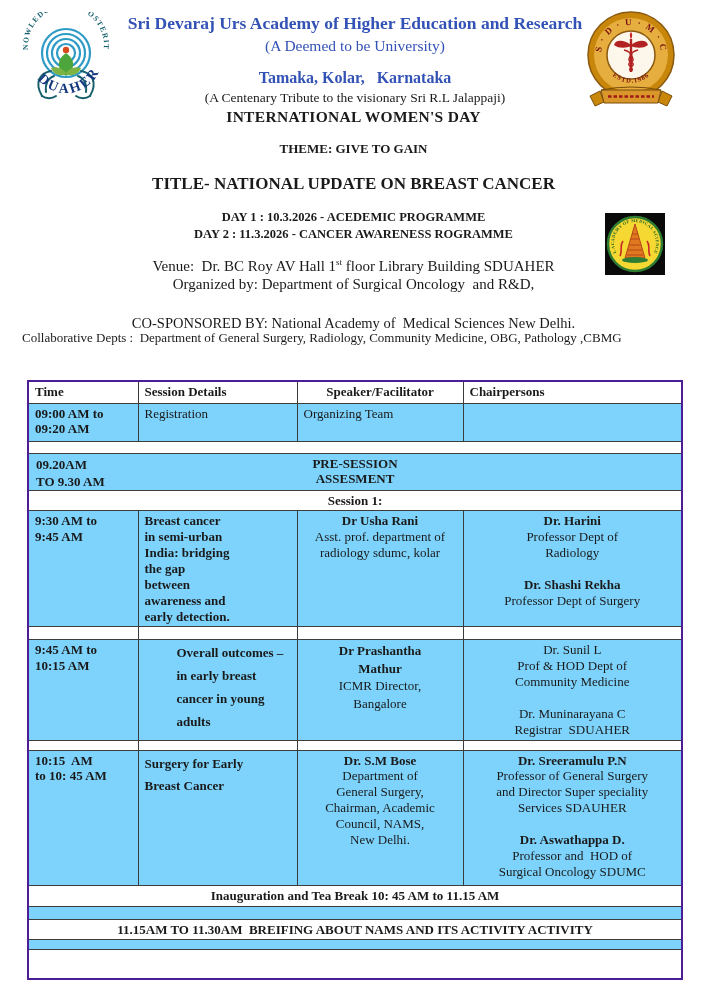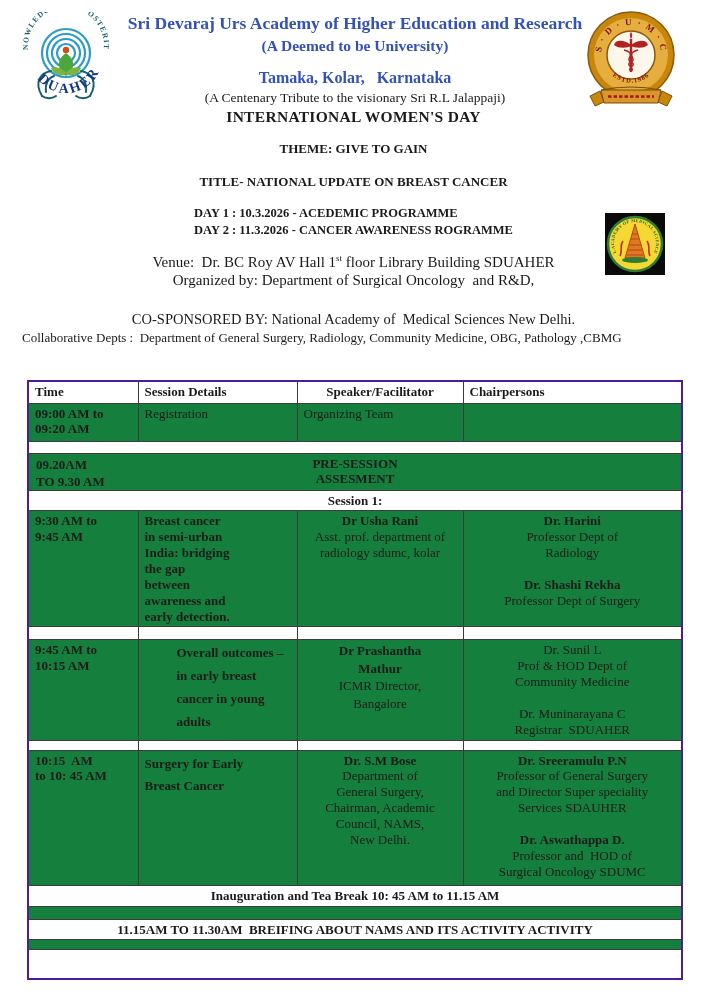--- a/index.html
+++ b/index.html
@@ -13,34 +13,34 @@
     overflow: hidden;
   }
   .pre { white-space: pre-wrap; }
 
   
   .hdr-text {
     position: absolute; left: 112px; top: 13px; width: 486px;
     text-align: center; color: #3352b5;
   }
   .inst { font-size: 17.5px; font-weight: bold; line-height: 1.25; }
-  .deemed { font-size: 15.5px; font-weight: bold; margin-top: 2px; }
+  .deemed { font-size: 15.5px; font-weight: normal; margin-top: 2px; }
   .loc { font-size: 16px; font-weight: bold; margin-top: 14px; }
   .tribute { font-size: 13.5px; color: #1a1a1a; margin-top: 3px; font-weight: normal; }
 
   .logo-left  { position: absolute; left: 16px; top: 12px; width: 100px; height: 100px; }
   .logo-right { position: absolute; left: 586px; top: 10px; width: 90px; height: 105px; }
   .logo-nams  { position: absolute; left: 605px; top: 213px; width: 60px; height: 62px; }
 
   
   .mid { position: absolute; top: 108px; left: 0; width: 707px; text-align: center; }
   .womens-day { font-size: 15.5px; font-weight: bold; letter-spacing: .3px; }
   .theme { font-size: 13px; font-weight: bold; margin-top: 15px; }
-  .topic { font-size: 13px; font-weight: bold; margin-top: 17px; }
-  .days { margin-top: 15px; display: inline-block; text-align: left; font-size: 12.5px; font-weight: bold; line-height: 1.35; }
+  .topic { font-size: 17px; font-weight: bold; margin-top: 17px; }
+  .days { margin-top: 15px; display: inline-block; text-align: center; font-size: 12.5px; font-weight: bold; line-height: 1.35; }
   .venue-line { margin-top: 14px; font-size: 15px; }
   .venue-line sup { font-size: 9px; }
   .org-line { margin-top: 1px; font-size: 15px; }
   .cosp-line { margin-top: 22px; font-size: 14.5px; }
   .lbl { font-weight: normal; }
   .collab {
     position: absolute; top: 330px; left: 0; width: 707px;
     padding: 0 12px 0 22px; text-align: left; font-size: 13px;
   }
 
@@ -51,21 +51,21 @@
     border: 2px solid #4c1d95;
     font-size: 13px;
   }
   table.sched td, table.sched th {
     border: 1.5px solid #3c3c3c;
     vertical-align: top;
     padding: 2px 6px;
     line-height: 1.22;
     overflow: hidden;
   }
-  tr.bg-pink td { background: #15803d; }
+  tr.bg-pink td { background: #7dd3fc; }
   tr.bg-white td { background: #ffffff; border-radius: 6px; }
   th { text-align: left; font-size: 13px; padding: 3px 7px; background: #fff; }
   th.c-center { text-align: center; }
   td.c-center { text-align: center; }
   td.c-left { text-align: left; }
   .b { font-weight: bold; }
   .line { white-space: pre-wrap; }
   td.banner { position: relative; text-align: center; font-weight: bold; padding-top: 2px; margin-left: 10px; }
   .banner-left {
     position: absolute; left: 7px; top: 2px;

